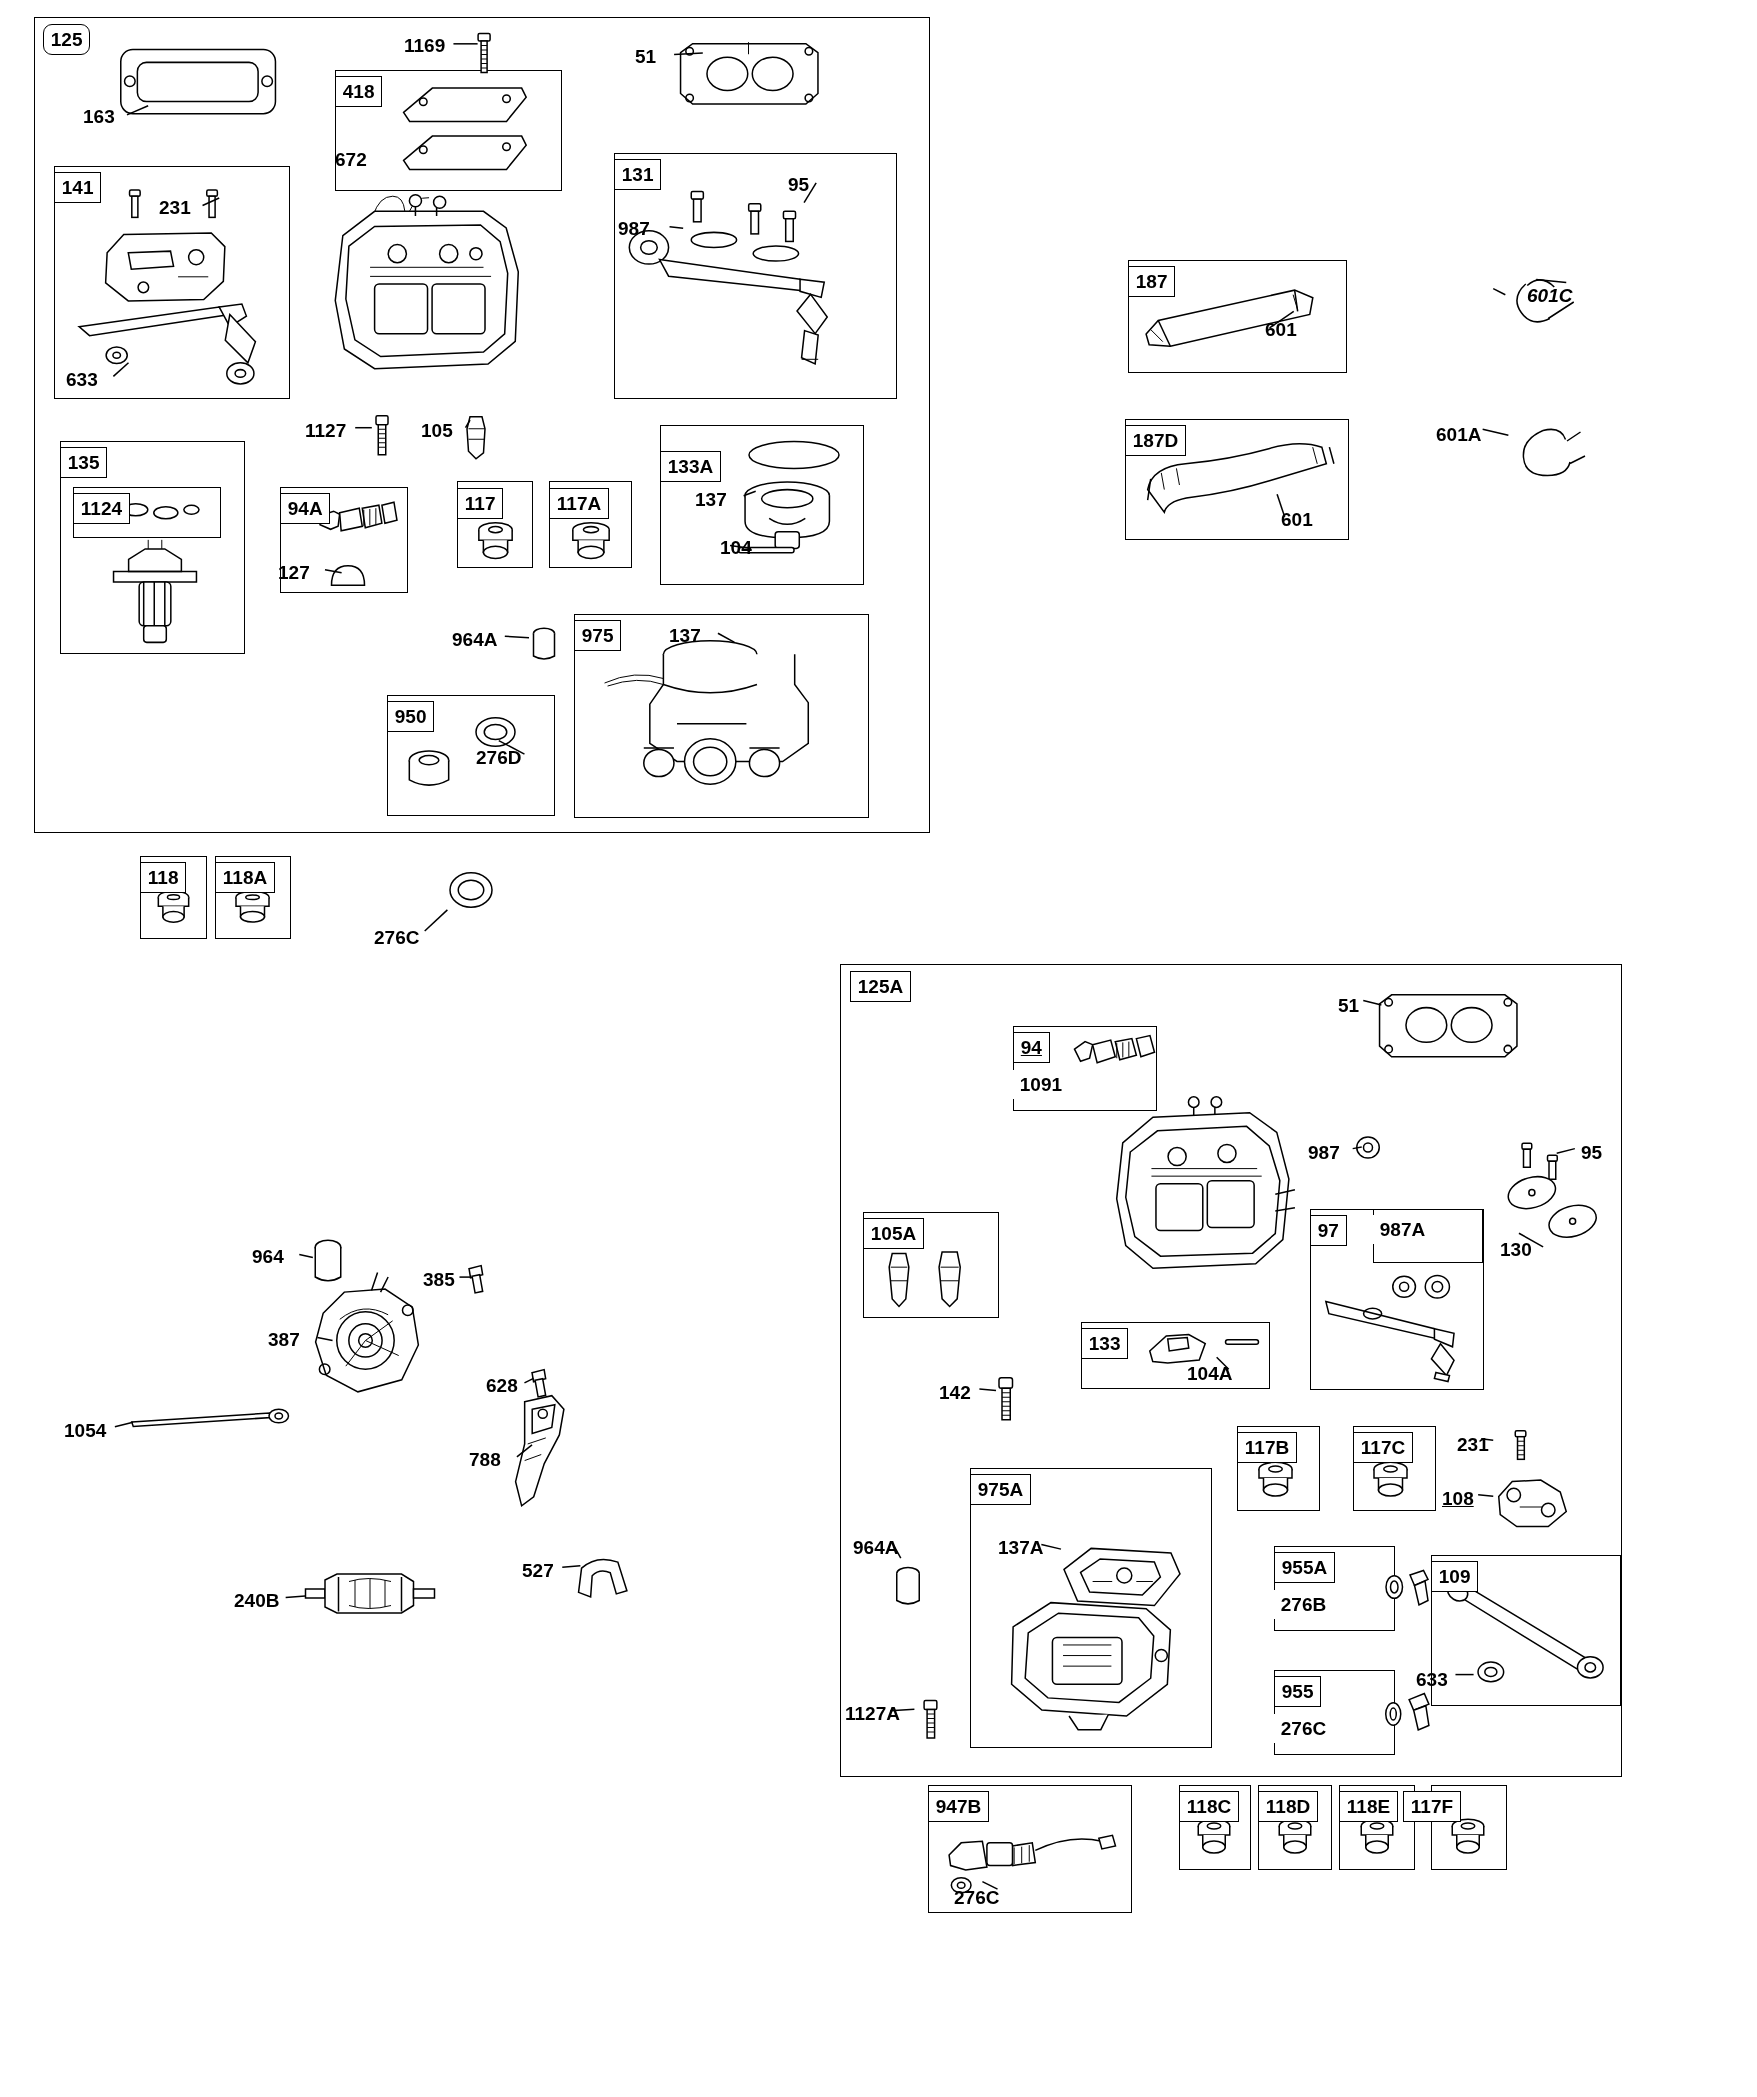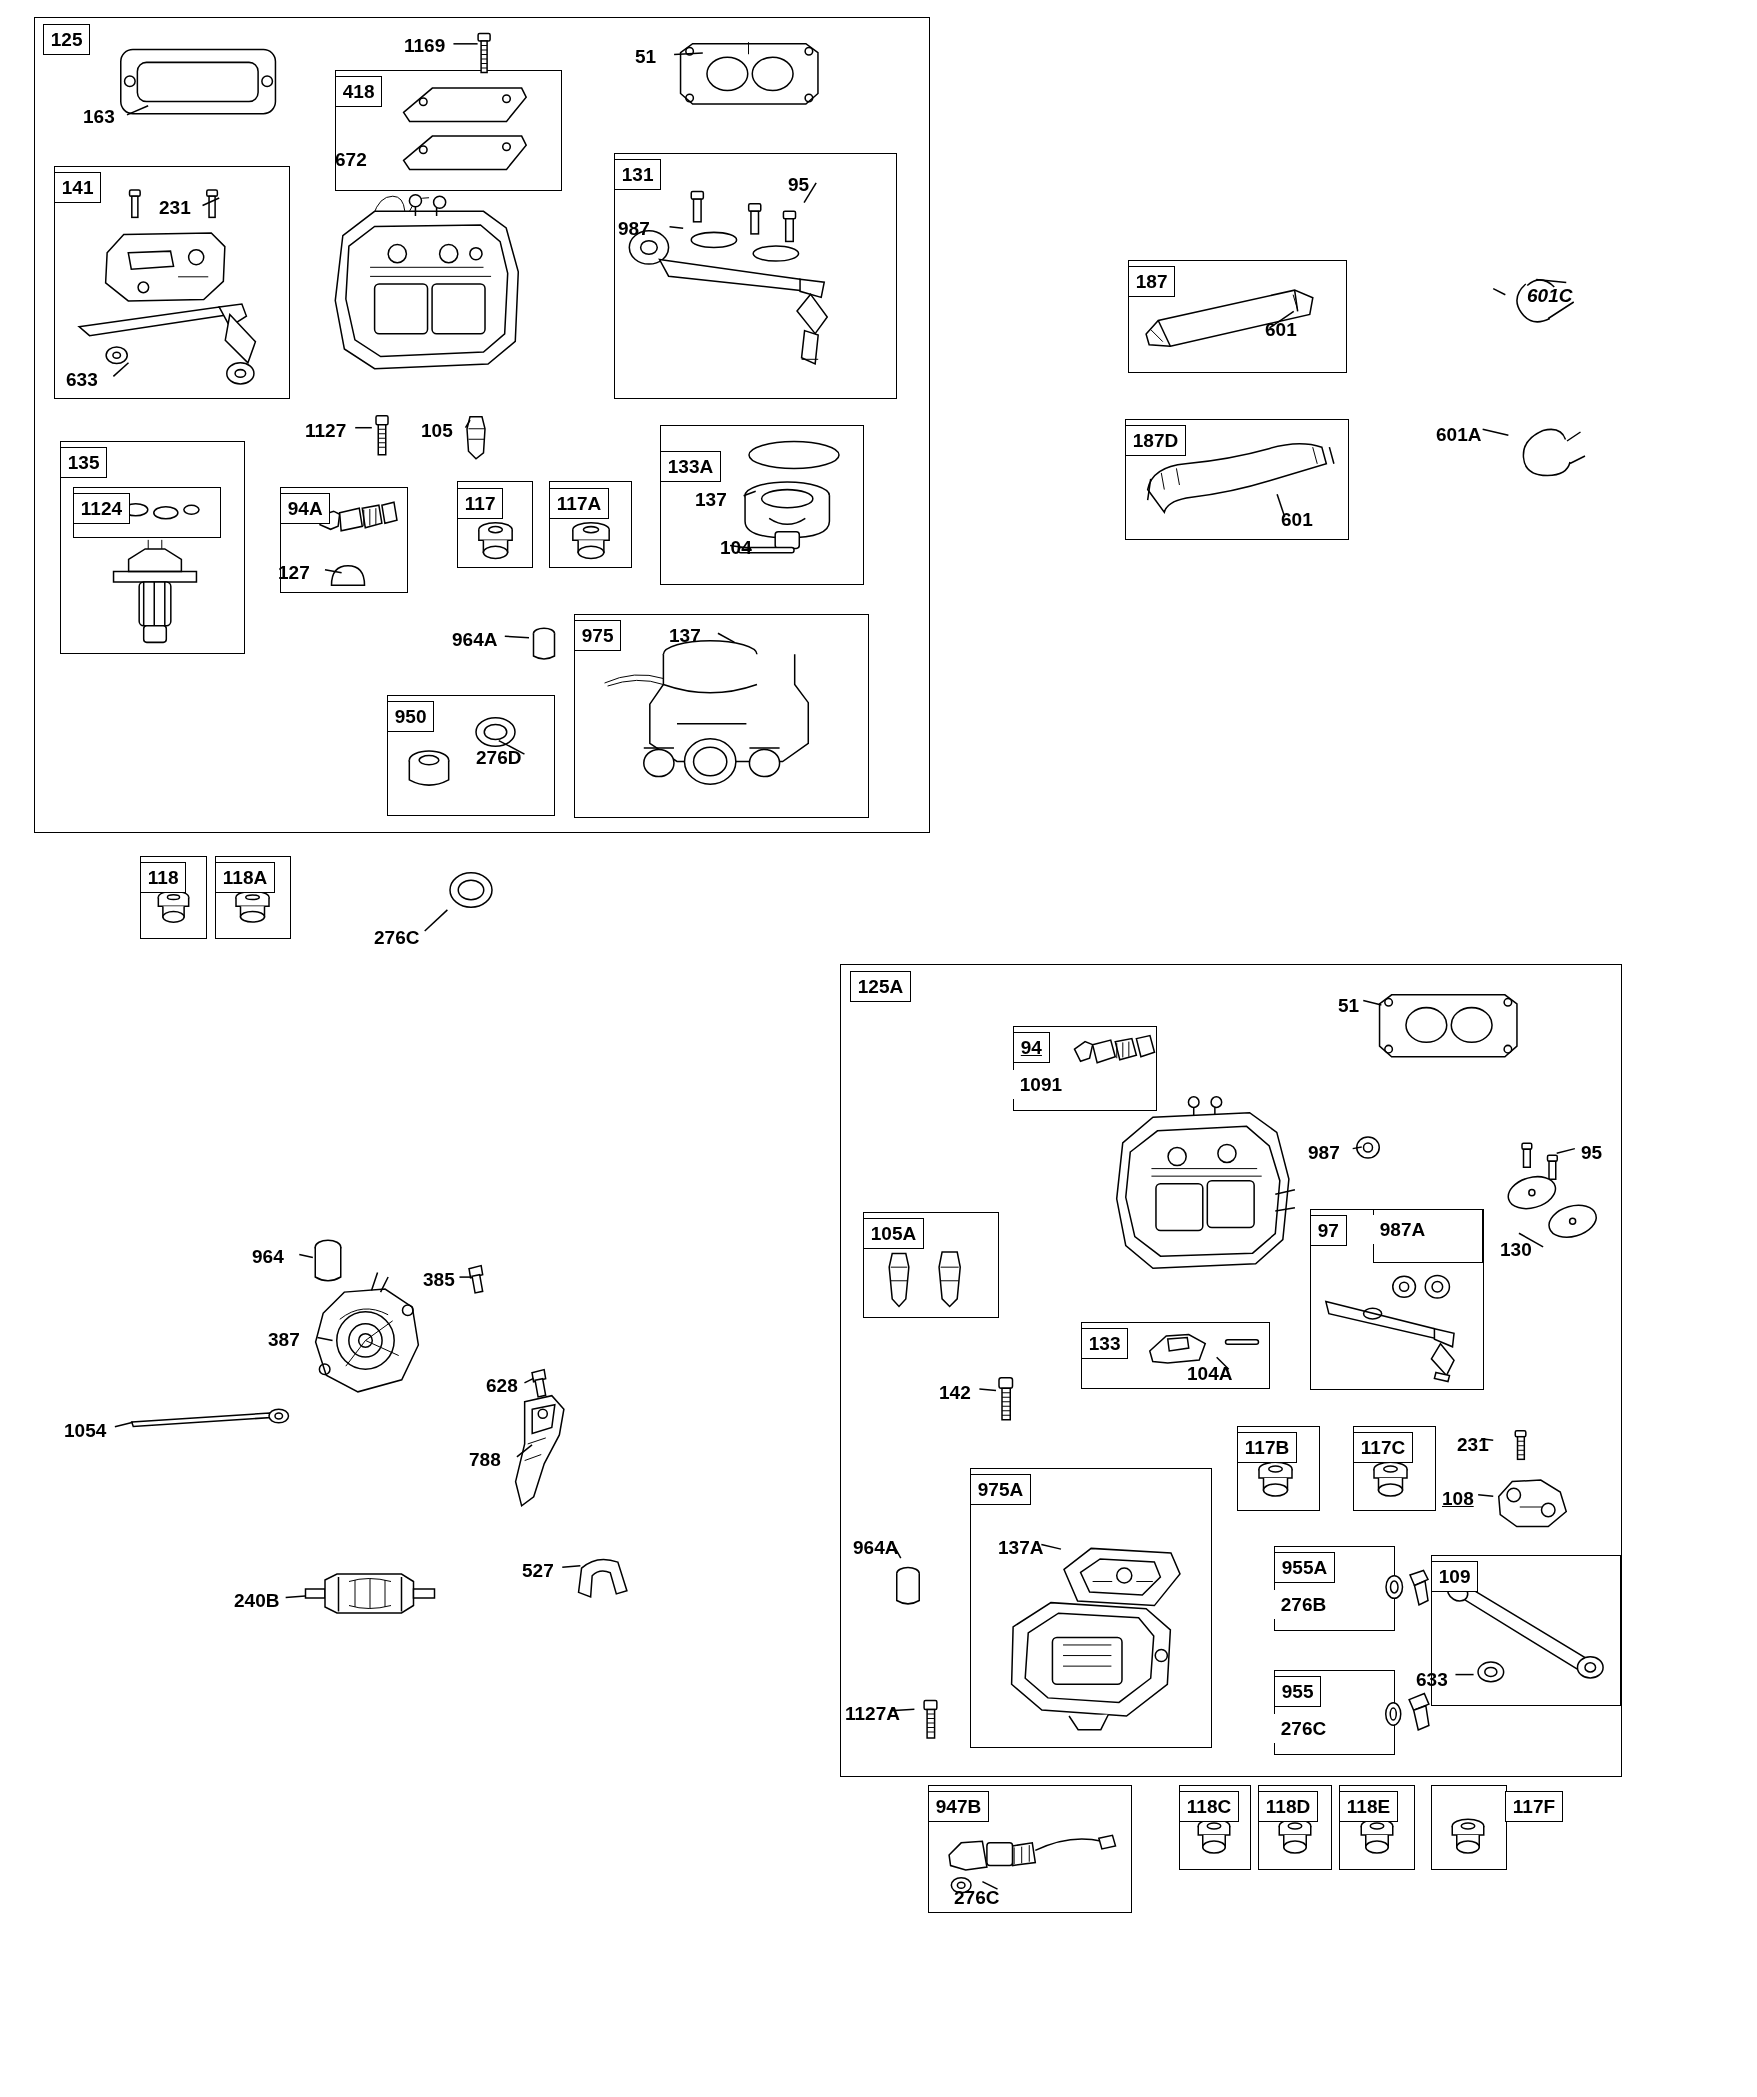--- a/index.html
+++ b/index.html
@@ -764,21 +764,21 @@
       <path d="M1960 1904 L1976 1906"></path>
       <path d="M1956 1978 L1976 1980"></path>
       <path d="M1182 2044 L1192 2062"></path>
       <path d="M1378 2044 L1404 2050"></path>
       <path d="M1926 2216 L1950 2216"></path>
       <path d="M1178 2264 L1210 2262"></path>
       <path d="M1320 2500 L1300 2490"></path>
     </g>
   </svg>
 
-  <div class="callout" style="left:43px;top:24px;">125</div>
+  <div class="callout" style="left:43px;top:24px;border-radius:9px;">125</div>
   <div class="callout" style="left:335px;top:76px;">418</div>
   <div class="callout" style="left:54px;top:172px;">141</div>
   <div class="callout" style="left:614px;top:159px;">131</div>
   <div class="callout" style="left:60px;top:447px;">135</div>
   <div class="callout" style="left:73px;top:493px;">1124</div>
   <div class="callout" style="left:280px;top:493px;">94A</div>
   <div class="callout" style="left:457px;top:488px;">117</div>
   <div class="callout" style="left:549px;top:488px;">117A</div>
   <div class="callout" style="left:660px;top:431px;margin-top:20px;">133A</div>
   <div class="callout" style="left:574px;top:620px;">975</div>
@@ -799,21 +799,21 @@
   <div class="callout" style="left:970px;top:1474px;">975A</div>
   <div class="callout" style="left:1274px;top:1552px;">955A</div>
   <div class="callout" style="left:1274px;top:1590px;border:none;">276B</div>
   <div class="callout" style="left:1431px;top:1561px;">109</div>
   <div class="callout" style="left:1274px;top:1676px;">955</div>
   <div class="callout" style="left:1274px;top:1714px;border:none;">276C</div>
   <div class="callout" style="left:928px;top:1791px;">947B</div>
   <div class="callout" style="left:1179px;top:1791px;">118C</div>
   <div class="callout" style="left:1258px;top:1791px;">118D</div>
   <div class="callout" style="left:1339px;top:1791px;">118E</div>
-  <div class="callout" style="left:1505px;top:1791px;">117F</div>
+  <div class="callout" style="left:1403px;top:1791px;">117F</div>
 
   <div class="lbl" style="left:83px;top:107px;">163</div>
   <div class="lbl" style="left:404px;top:36px;">1169</div>
   <div class="lbl" style="left:635px;top:47px;">51</div>
   <div class="lbl" style="left:335px;top:150px;">672</div>
   <div class="lbl" style="left:159px;top:198px;">231</div>
   <div class="lbl" style="left:618px;top:219px;">987</div>
   <div class="lbl" style="left:788px;top:175px;">95</div>
   <div class="lbl" style="left:66px;top:370px;">633</div>
   <div class="lbl" style="left:305px;top:421px;">1127</div>

